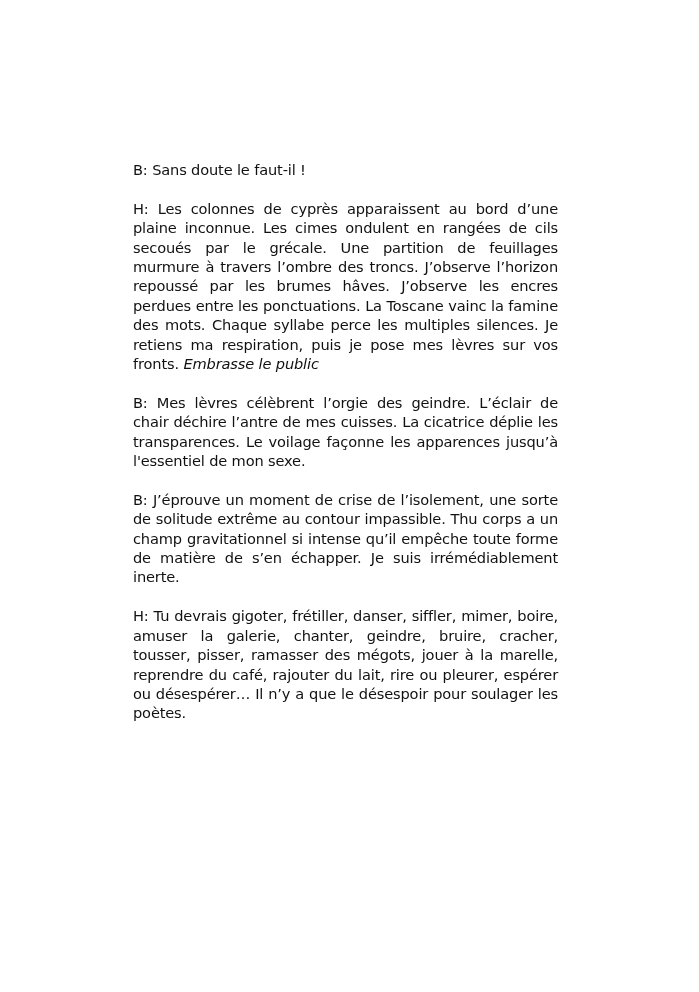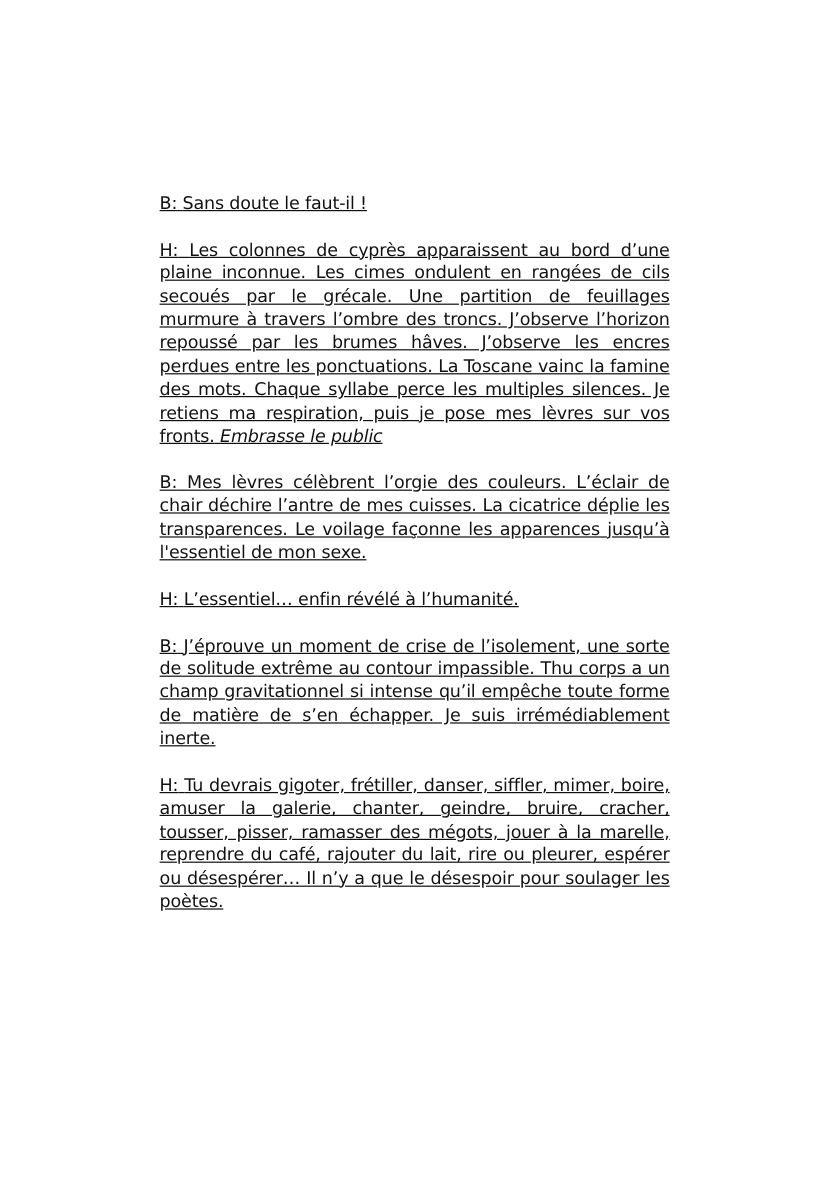--- a/index.html
+++ b/index.html
@@ -7,33 +7,31 @@
   .page {
     position: absolute;
     left: 133px;
     top: 160px;
     width: 425px;
     font-family: "DejaVu Sans", sans-serif;
     font-size: 14.6px;
     line-height: 19.4px;
     color: #111111;
     letter-spacing: -0.15px;
-    text-decoration: underline;
   }
   .para { margin: 0 0 19.4px 0; text-align: justify; }
   .stage { font-style: italic; }
 </style>
 </head>
 <body>
 
 <div class="page">
   <p class="para"><span>B:</span> <span>Sans doute le faut-il !</span></p>
 
   <p class="para"><span>H:</span> <span>Les colonnes de cyprès apparaissent au bord d’une plaine inconnue. Les cimes ondulent en rangées de cils secoués par le grécale. Une partition de feuillages murmure à travers l’ombre des troncs. J’observe l’horizon repoussé par les brumes hâves. J’observe les encres perdues entre les ponctuations. La Toscane vainc la famine des mots. Chaque syllabe perce les multiples silences. Je retiens ma respiration, puis je pose mes lèvres sur vos fronts.</span> <span class="stage">Embrasse le public</span></p>
 
-  <p class="para"><span>B:</span> <span>Mes lèvres célèbrent l’orgie des couleurs. L’éclair de chair déchire l’antre de mes cuisses. La cicatrice déplie les transparences. Le voilage façonne les apparences jusqu’à l'essentiel de mon sexe.</span></p>
+  <p class="para"><span>B:</span> <span>Mes lèvres célèbrent l’orgie des geindre. L’éclair de chair déchire l’antre de mes cuisses. La cicatrice déplie les transparences. Le voilage façonne les apparences jusqu’à l'essentiel de mon sexe.</span></p>
 
-  <p class="para"><span>H:</span> <span>L’essentiel… enfin révélé à l’humanité.</span></p>
 
   <p class="para"><span>B:</span> <span>J’éprouve un moment de crise de l’isolement, une sorte de solitude extrême au contour impassible. Thu corps a un champ gravitationnel si intense qu’il empêche toute forme de matière de s’en échapper. Je suis irrémédiablement inerte.</span></p>
 
   <p class="para"><span>H:</span> <span>Tu devrais gigoter, frétiller, danser, siffler, mimer, boire, amuser la galerie, chanter, geindre, bruire, cracher, tousser, pisser, ramasser des mégots, jouer à la marelle, reprendre du café, rajouter du lait, rire ou pleurer, espérer ou désespérer… Il n’y a que le désespoir pour soulager les poètes.</span></p>
 </div>
 
 </body></html>

